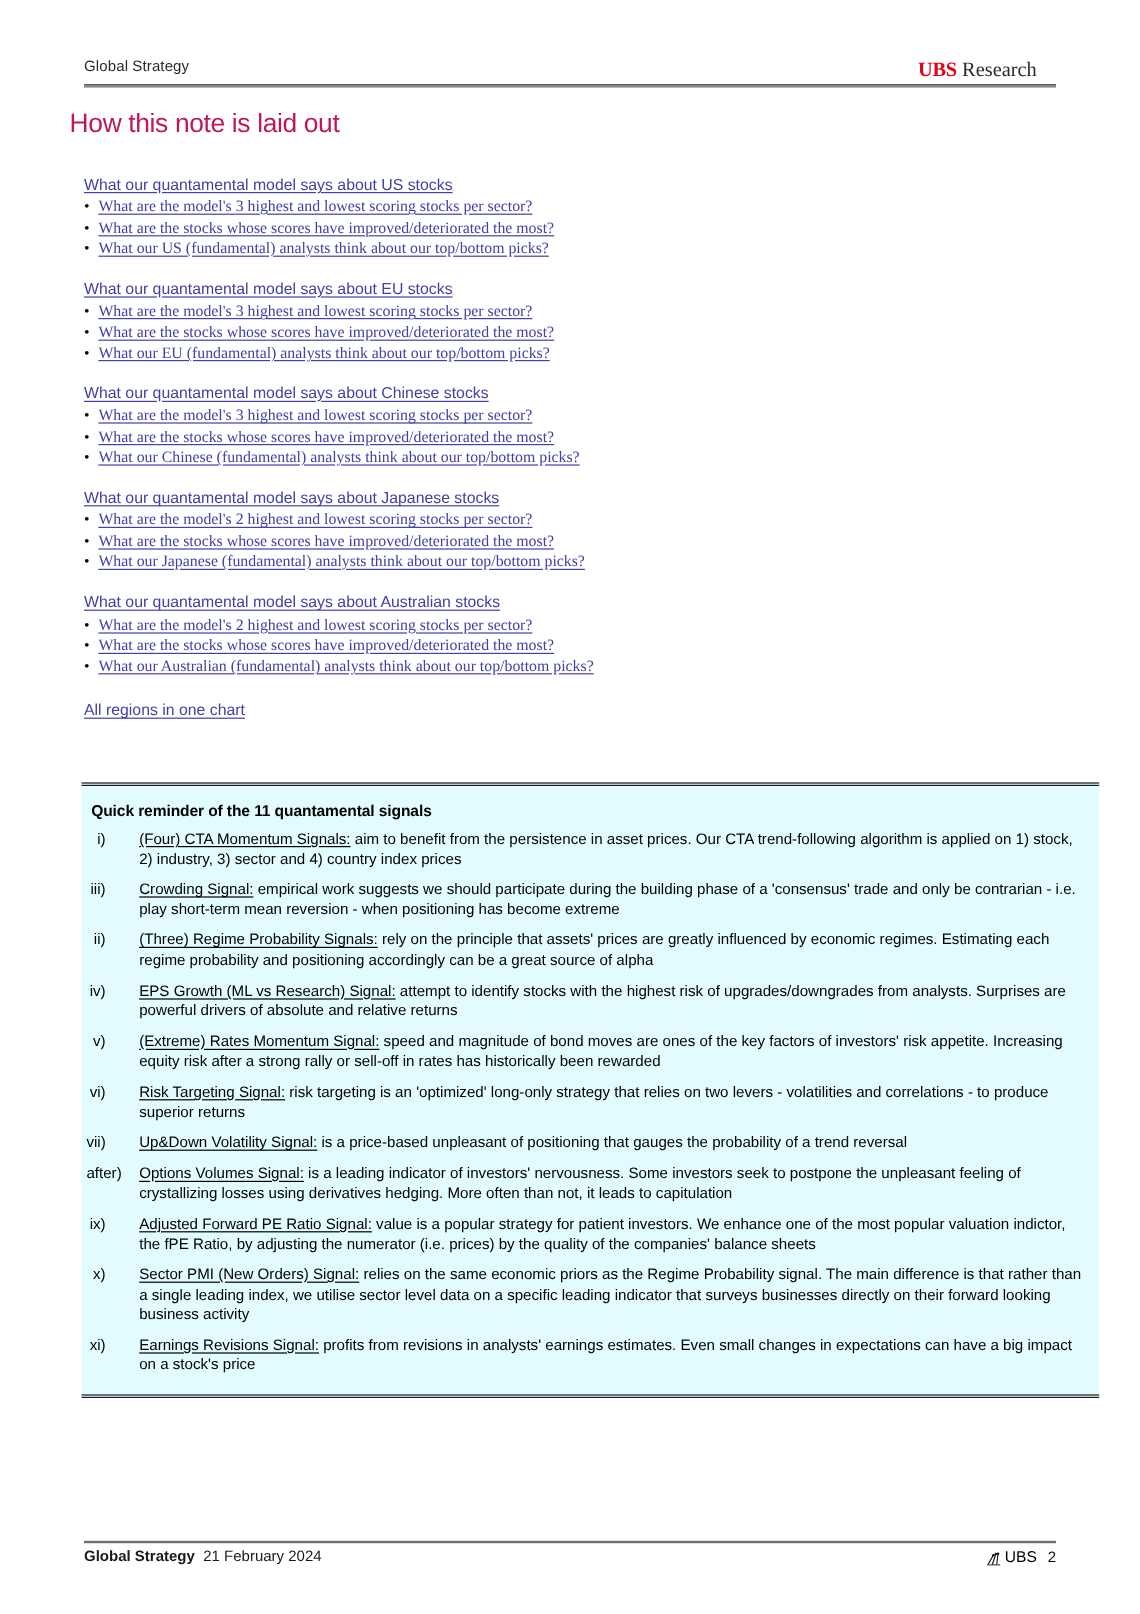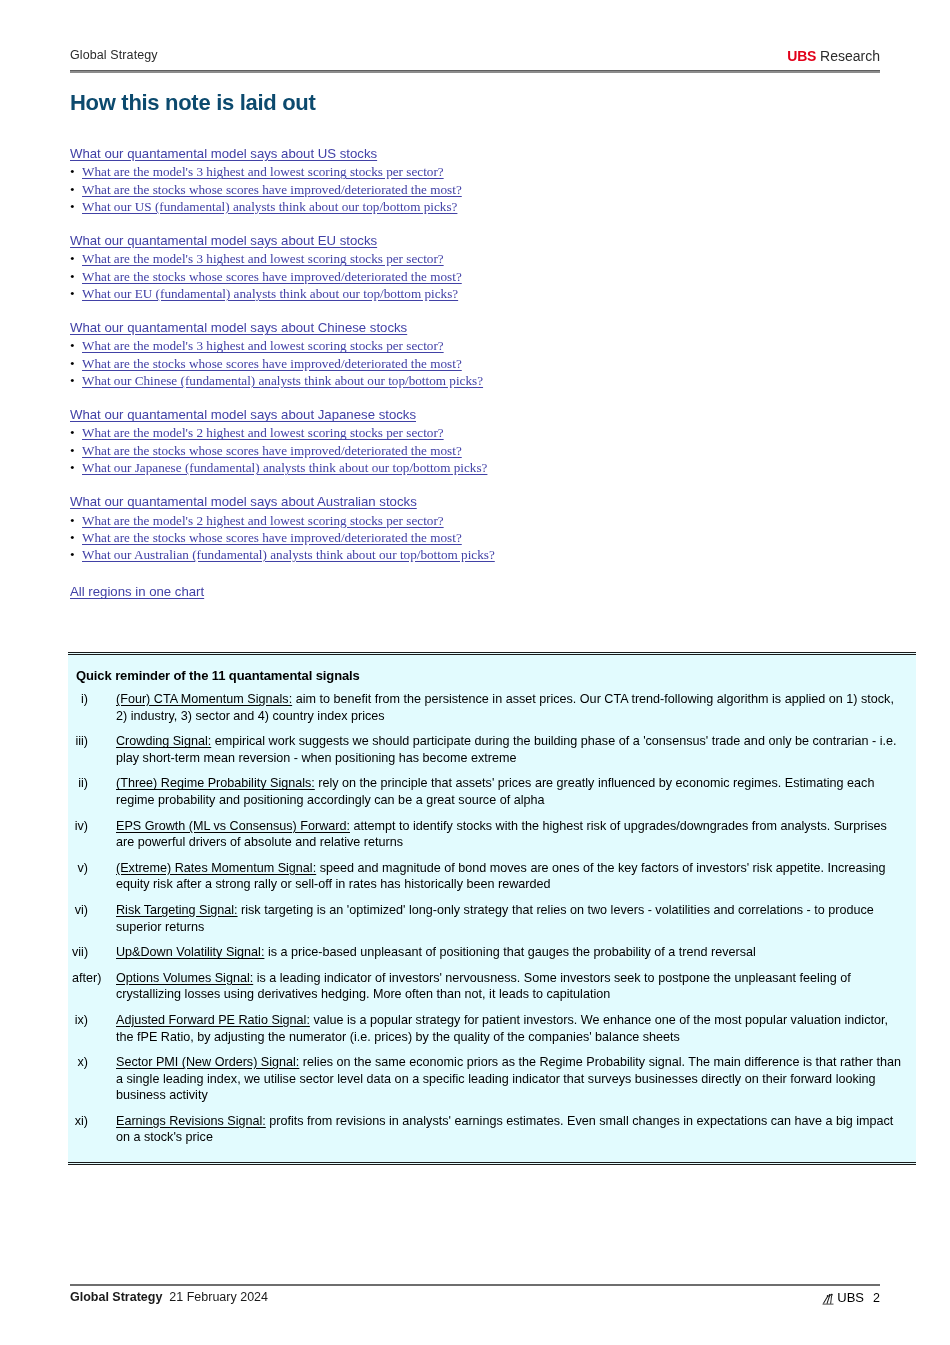--- a/index.html
+++ b/index.html
@@ -34,49 +34,50 @@
   }
   .header-left {
     position: absolute;
     left: 0; top: 0;
     font-size: 12.5px;
     color: #2b2b2b;
     letter-spacing: 0.1px;
   }
   .header-right {
     position: absolute;
-    right: 0; top: 0;
-    font-size: 14px;
+    right: 16px; top: 0;
+    font-size: 17px;
     color: #2b2b2b;
     white-space: nowrap;
+    font-family: Liberation Serif, serif;
   }
   .ubs-red {
     color: #e2001a;
     font-weight: 600;
     letter-spacing: -0.2px;
   }
   .header-rule {
     position: absolute;
     left: 70px;
     top: 70px;
     width: 810px;
     height: 3px;
     background: #8c8c8c;
     border-top: 1px solid #5e5e5e;
     box-sizing: border-box;
   }
 
   
   .page-title {
     position: absolute;
-    left: 70px;
+    left: 58px;
     top: 90px;
     font-size: 22px;
-    font-weight: bold;
-    color: #0c4a6e;
+    font-weight: normal;
+    color: #be185d;
     letter-spacing: -0.3px;
   }
 
   
   .toc {
     position: absolute;
     left: 70px;
     top: 129px;
     width: 810px;
   }
@@ -278,21 +279,21 @@
       <div class="signal-text"><span class="signal-name">Crowding Signal:</span><span> empirical work suggests we should participate during the building phase of a 'consensus' trade and only be contrarian - i.e. play short-term mean reversion - when positioning has become extreme</span></div>
     </div>
 
     <div class="signal-row">
       <div class="signal-num">ii)</div>
       <div class="signal-text"><span class="signal-name">(Three) Regime Probability Signals:</span><span> rely on the principle that assets' prices are greatly influenced by economic regimes. Estimating each regime probability and positioning accordingly can be a great source of alpha</span></div>
     </div>
 
     <div class="signal-row">
       <div class="signal-num">iv)</div>
-      <div class="signal-text"><span class="signal-name">EPS Growth (ML vs Consensus) Forward:</span><span> attempt to identify stocks with the highest risk of upgrades/downgrades from analysts. Surprises are powerful drivers of absolute and relative returns</span></div>
+      <div class="signal-text"><span class="signal-name">EPS Growth (ML vs Research) Signal:</span><span> attempt to identify stocks with the highest risk of upgrades/downgrades from analysts. Surprises are powerful drivers of absolute and relative returns</span></div>
     </div>
 
     <div class="signal-row">
       <div class="signal-num">v)</div>
       <div class="signal-text"><span class="signal-name">(Extreme) Rates Momentum Signal:</span><span> speed and magnitude of bond moves are ones of the key factors of investors' risk appetite. Increasing equity risk after a strong rally or sell-off in rates has historically been rewarded</span></div>
     </div>
 
     <div class="signal-row">
       <div class="signal-num">vi)</div>
       <div class="signal-text"><span class="signal-name">Risk Targeting Signal:</span><span> risk targeting is an 'optimized' long-only strategy that relies on two levers - volatilities and correlations - to produce superior returns</span></div>

